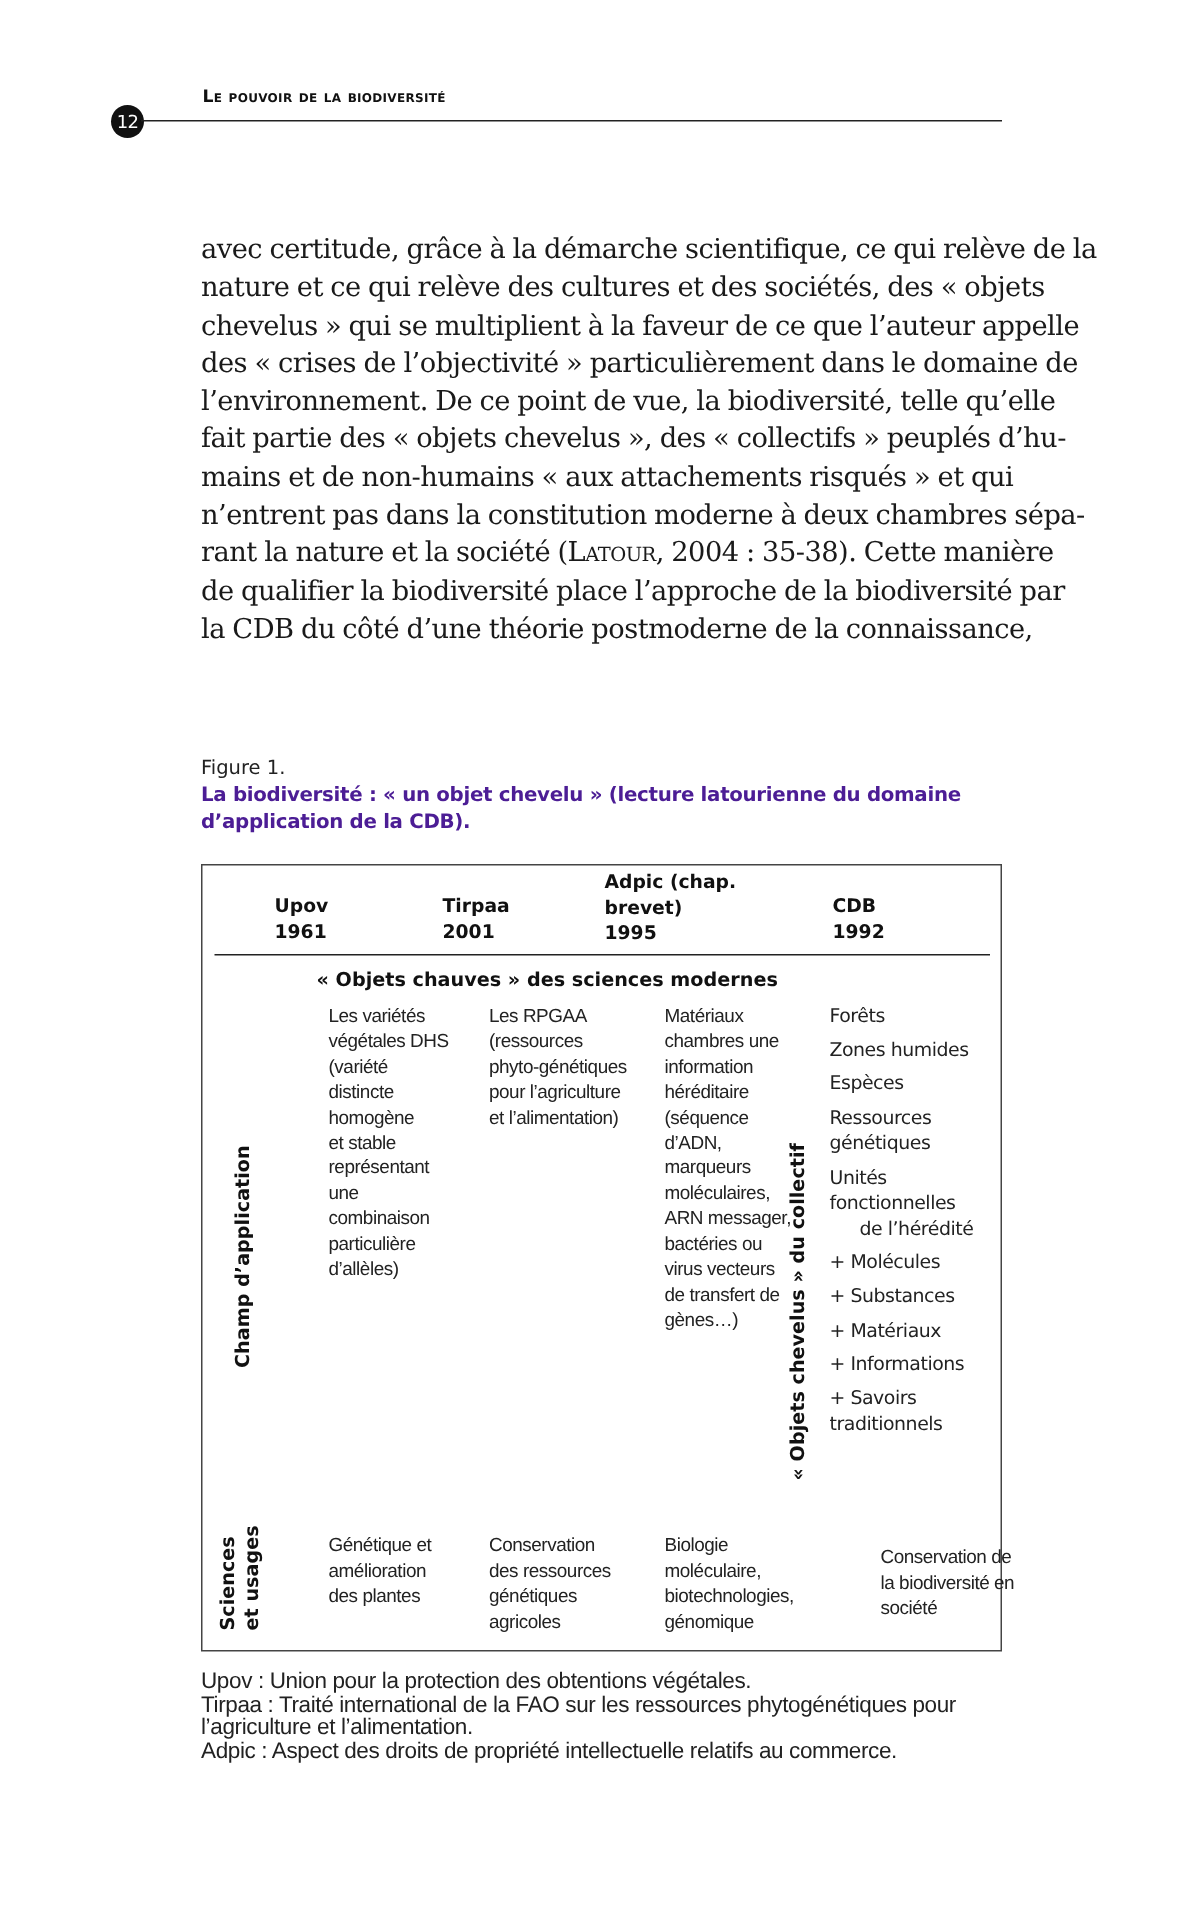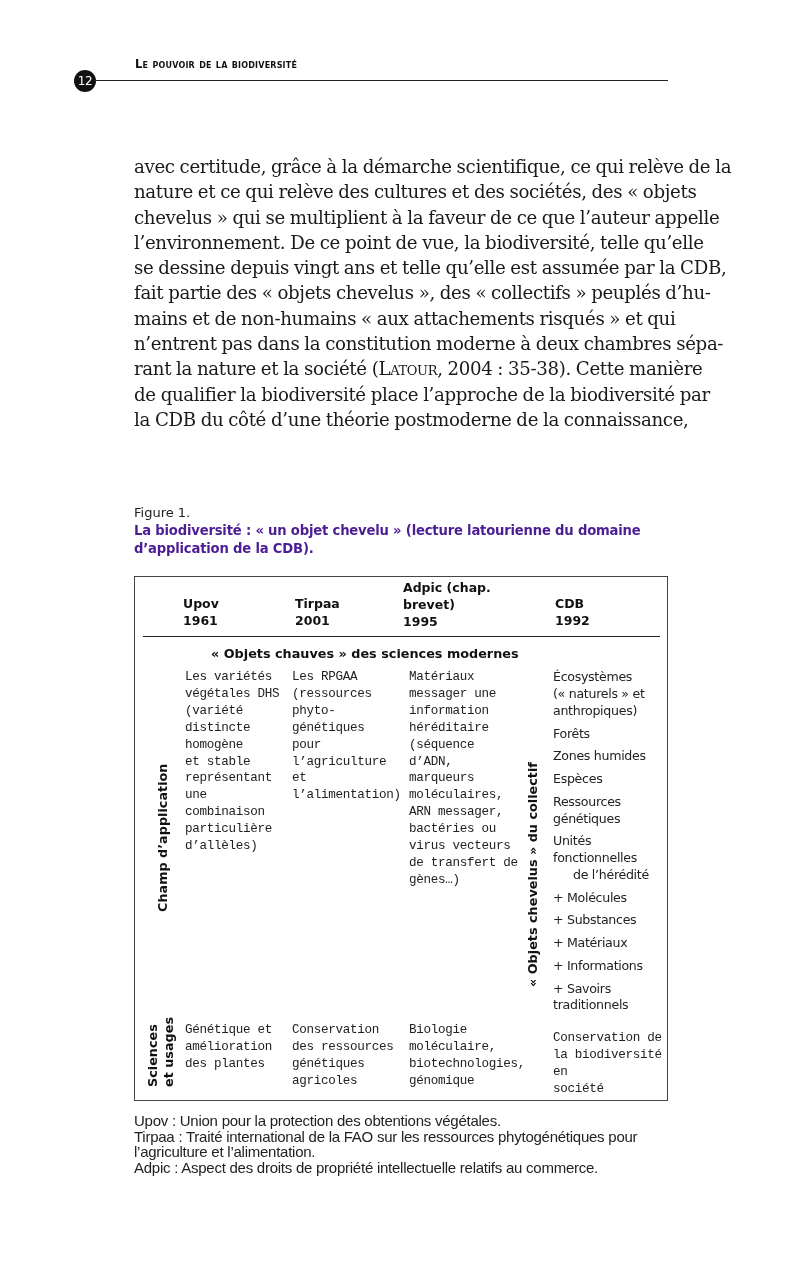--- a/index.html
+++ b/index.html
@@ -48,22 +48,23 @@
   .col-head {
     position: absolute; top: 10px; 
     font-family: "DejaVu Sans", sans-serif; font-weight: bold; font-size: 12.5px; line-height: 17px; color: #111;
   }
   .head-rule { position: absolute; left: 8px; top: 59px; width: 517px; height: 1px; background: #222; }
   .band-title {
     position: absolute; left: 76px; top: 69px;
     font-family: "DejaVu Sans", sans-serif; font-weight: bold; font-size: 12.8px; color: #111; text-align: center;
   }
   .cell {
-    position: absolute; font-family: Liberation Mono, monospace; font-size: 12.6px; line-height: 16.9px; color: #222;
+    position: absolute; font-family: Liberation Sans, sans-serif; font-size: 12.6px; line-height: 16.9px; color: #222;
     letter-spacing: -0.3px;
+    margin-left: 34px;
   }
   .cdb-list { position: absolute; left: 418px; top: 92px; width: 112px; font-family: "DejaVu Sans", sans-serif; font-size: 12.6px; line-height: 16.9px; color: #222; letter-spacing: -0.3px; }
   .cdb-list div { margin-bottom: 5.8px; }
   .vert {
     position: absolute; font-family: "DejaVu Sans", sans-serif; font-weight: bold; font-size: 12.8px; line-height: 16px; color: #111;
     transform: rotate(-90deg); transform-origin: left top; white-space: nowrap;
   }
 
   
   .notes {
@@ -75,22 +76,22 @@
 <body>
 
 <div class="page-num">12</div>
 <div class="header-rule"></div>
 <div class="running-title">Le pouvoir de la biodiversité</div>
 
 <div class="body-text">
   <span class="line">avec certitude, grâce à la démarche scientifique, ce qui relève de la</span>
   <span class="line">nature et ce qui relève des cultures et des sociétés, des « objets</span>
   <span class="line">chevelus » qui se multiplient à la faveur de ce que l’auteur appelle</span>
+  <span class="line">des « crises de l’objectivité » particulièrement dans le domaine de</span>
   <span class="line">l’environnement. De ce point de vue, la biodiversité, telle qu’elle</span>
-  <span class="line">se dessine depuis vingt ans et telle qu’elle est assumée par la CDB,</span>
   <span class="line">fait partie des « objets chevelus », des « collectifs » peuplés d’hu-</span>
   <span class="line">mains et de non-humains « aux attachements risqués » et qui</span>
   <span class="line">n’entrent pas dans la constitution moderne à deux chambres sépa-</span>
   <span class="line"><span>rant la nature et la société (</span><span class="sc">Latour</span><span>, 2004 : 35-38). Cette manière</span></span>
   <span class="line">de qualifier la biodiversité place l’approche de la biodiversité par</span>
   <span class="line last">la CDB du côté d’une théorie postmoderne de la connaissance,</span>
 </div>
 
 <div class="fig-label">Figure 1.</div>
 <div class="fig-title">La biodiversité : « un objet chevelu » (lecture latourienne du domaine d’application de la CDB).</div>
@@ -139,40 +140,35 @@
     </div>
   <div class="cell" style="left:157px;top:92px;width:115px;" id="c-tirpaa">
       <div>Les RPGAA</div>
       <div>(ressources</div>
       <div>phyto-génétiques</div>
       <div>pour l’agriculture</div>
       <div>et l’alimentation)</div>
     </div>
   <div class="cell" style="left:274px;top:92px;width:115px;" id="c-adpic">
       <div>Matériaux</div>
-      <div>messager une</div>
+      <div>chambres une</div>
       <div>information</div>
       <div>héréditaire</div>
       <div>(séquence</div>
       <div>d’ADN,</div>
       <div>marqueurs</div>
       <div>moléculaires,</div>
       <div>ARN messager,</div>
       <div>bactéries ou</div>
       <div>virus vecteurs</div>
       <div>de transfert de</div>
       <div>gènes…)</div>
     </div>
   <div class="cdb-list" id="c-cdb">
       <div>
-        <span style="display: block;">Écosystèmes</span>
-        <span style="display: block;">(« naturels » et</span>
-        <span style="display: block;">anthropiques)</span>
-      </div>
-      <div>
         <span style="display: block;">Forêts</span>
       </div>
       <div>
         <span style="display: block;">Zones humides</span>
       </div>
       <div>
         <span style="display: block;">Espèces</span>
       </div>
       <div>
         <span style="display: block;">Ressources</span>

